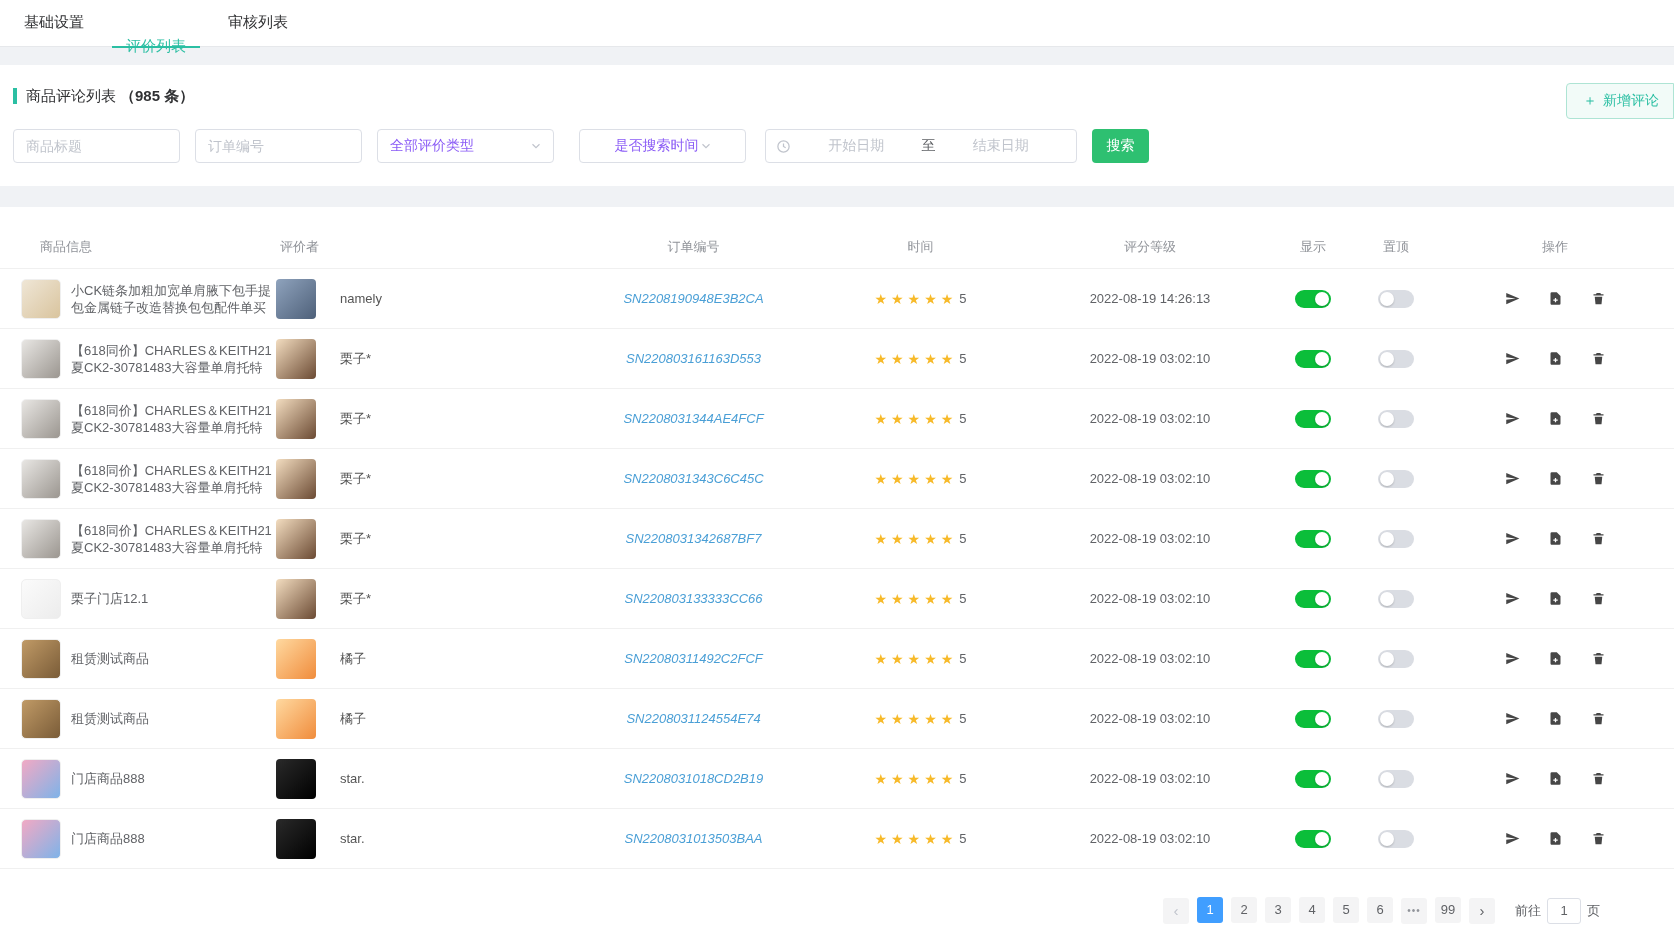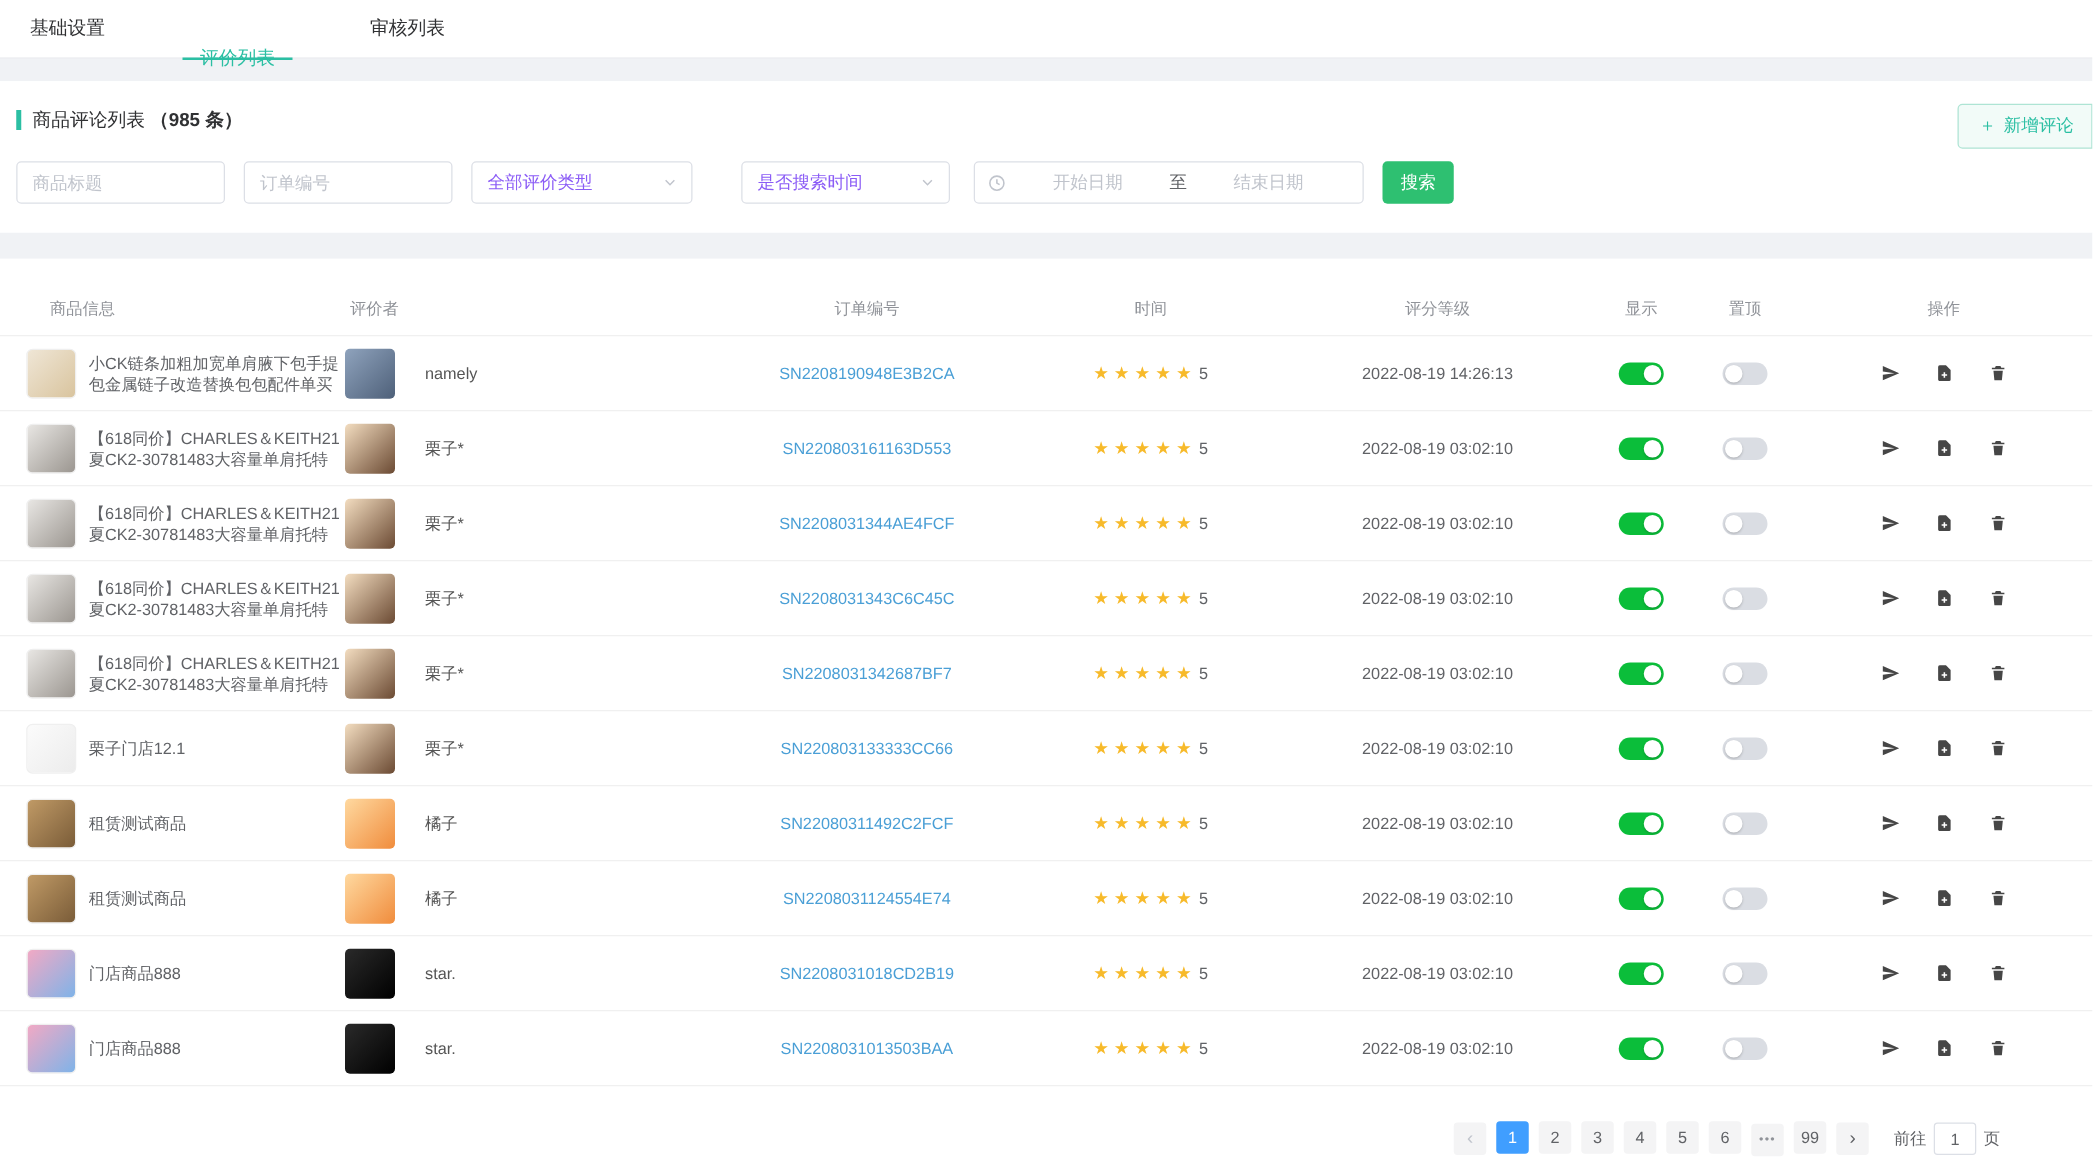--- a/index.html
+++ b/index.html
@@ -6,21 +6,21 @@
     --accent_teal:#2BBFA3; --green_button:#2EC071; --toggle_on:#0BBE3A;
     --link_blue:#4A9FD6; --star_orange:#F7BA2A; --active_page_blue:#409EFF;
     --text_dark:#303133; --text_body:#606266; --text_muted:#909399; --text_placeholder:#C0C4CC;
     --border:#DCDFE6; --line:#F0F0F0; --page_gray:#F0F2F5;
   }
   *{box-sizing:border-box; margin:0; padding:0;}
   body{width:1674px; height:928px; overflow:hidden; background:#fff;
        font-family:"Liberation Sans","DejaVu Sans",sans-serif; color:var(--text_body);}
   
   .tabbar{height:47px; display:flex; align-items:stretch; padding-left:10px;
-          border-bottom:1px solid #E6E8EB; background:#fff;gap:34px;}
+          border-bottom:1px solid #E6E8EB; background:#fff;}
   .tab{display:flex; align-items:center; padding:0 14px; margin-right:14px; font-size:15px;
        color:var(--text_dark); cursor:pointer; border-bottom:2px solid transparent;}
   .tab.active{color:var(--accent_teal); border-bottom-color:var(--accent_teal);margin-top:46px;}
   .gap{height:18px; background:var(--page_gray);}
   .gap2{height:21px; background:var(--page_gray);}
   
   .panel1{background:#fff; position:relative; padding:21px 0 23px 13px;}
   .ptitle-row{display:flex; align-items:center; height:20px;}
   .green-bar{width:4px; height:16px; background:var(--accent_teal); margin-right:9px;}
   .ptitle{font-size:15px; font-weight:normal; color:var(--text_dark);}
@@ -29,21 +29,21 @@
            gap:6px; padding:0 14px 0 16px; border:1px solid #AEE4D4; background:#F2FBF8;
            color:var(--accent_teal); font-size:14px; border-radius:4px 0 0 4px; cursor:pointer;}
   .filters{display:flex; align-items:center; margin-top:23px; gap:15px;}
   .f-input{height:34px; border:1px solid var(--border); border-radius:4px; background:#fff;
            padding:0 12px; font-size:14px; color:var(--text_body); outline:none;}
   .f-input::placeholder{color:var(--text_placeholder);}
   .w167{width:167px;} .w177{width:177px;}
   .f-select{height:34px; border:1px solid var(--border); border-radius:4px; background:#fff;
             display:flex; align-items:center; justify-content:space-between; padding:0 10px 0 12px;
             font-size:14px; color:#8b5cf6; cursor:pointer;}
-  .sel2{margin-left:24px;}
+  .sel2{margin-left:10px;justify-content:center;}
   .f-date{width:312px; height:34px; border:1px solid var(--border); border-radius:4px;
           display:flex; align-items:center; padding:0 10px; margin-left:4px; background:#fff;}
   .f-date .ph{flex:1; text-align:center; font-size:14px; color:var(--text_placeholder);font-family:Liberation Serif, serif;}
   .f-date .to{font-size:14px; color:var(--text_body);}
   .search-btn{width:57px; height:34px; background:var(--green_button); color:#fff; border:none;
               border-radius:4px; font-size:14px; cursor:pointer;}
   
   .panel2{background:#fff; min-height:720px;}
   .grid{display:grid; grid-template-columns:272px 304px 235px 219px 240px 86px 80px 238px;}
   .thead{height:62px; padding-top:18px; border-bottom:1px solid var(--line);}
@@ -53,21 +53,21 @@
   .trow{height:60px; border-bottom:1px solid var(--line);}
   .td{display:flex; align-items:center; overflow:hidden;}
   .td.c0{padding-left:21px; gap:10px;}
   .td.c1{padding-left:4px; gap:24px;}
   .td.cc{justify-content:center;}
   .thumb{width:40px; height:40px; border-radius:5px; flex:0 0 auto; border:1px solid #EFEFEF;}
   .avatar{width:40px; height:40px; border-radius:4px; flex:0 0 auto;}
   .prod-title{font-size:13px; line-height:17px; color:var(--text_body); width:212px;
               word-break:break-all; max-height:34px; overflow:hidden;}
   .rev-name{font-size:13px; color:#555;}
-  .order-link{font-size:13px; color:var(--link_blue); text-decoration:none; cursor:pointer;}
+  .order-link{font-size:13px; color:var(--link_blue); text-decoration:none; cursor:pointer;font-style:italic;}
   .stars{font-size:14px; letter-spacing:4px; color:var(--star_orange);}
   .rating-num{font-size:13px; color:var(--text_body); margin-left:2px;}
   .time{font-size:13px; color:var(--text_body);}
   .switch{width:36px; height:18px; border-radius:9px; background:#DADDE3; position:relative;
           cursor:pointer; flex:0 0 auto;}
   .switch .knob{position:absolute; top:2px; left:2px; width:14px; height:14px; border-radius:50%;
                 background:#fff; box-shadow:0 1px 2px rgba(0,0,0,.2);}
   .switch.on{background:var(--toggle_on);}
   .switch.on .knob{left:auto; right:2px;}
   .iconbtn{width:16px; height:16px; border:none; background:none; padding:0; cursor:pointer;

